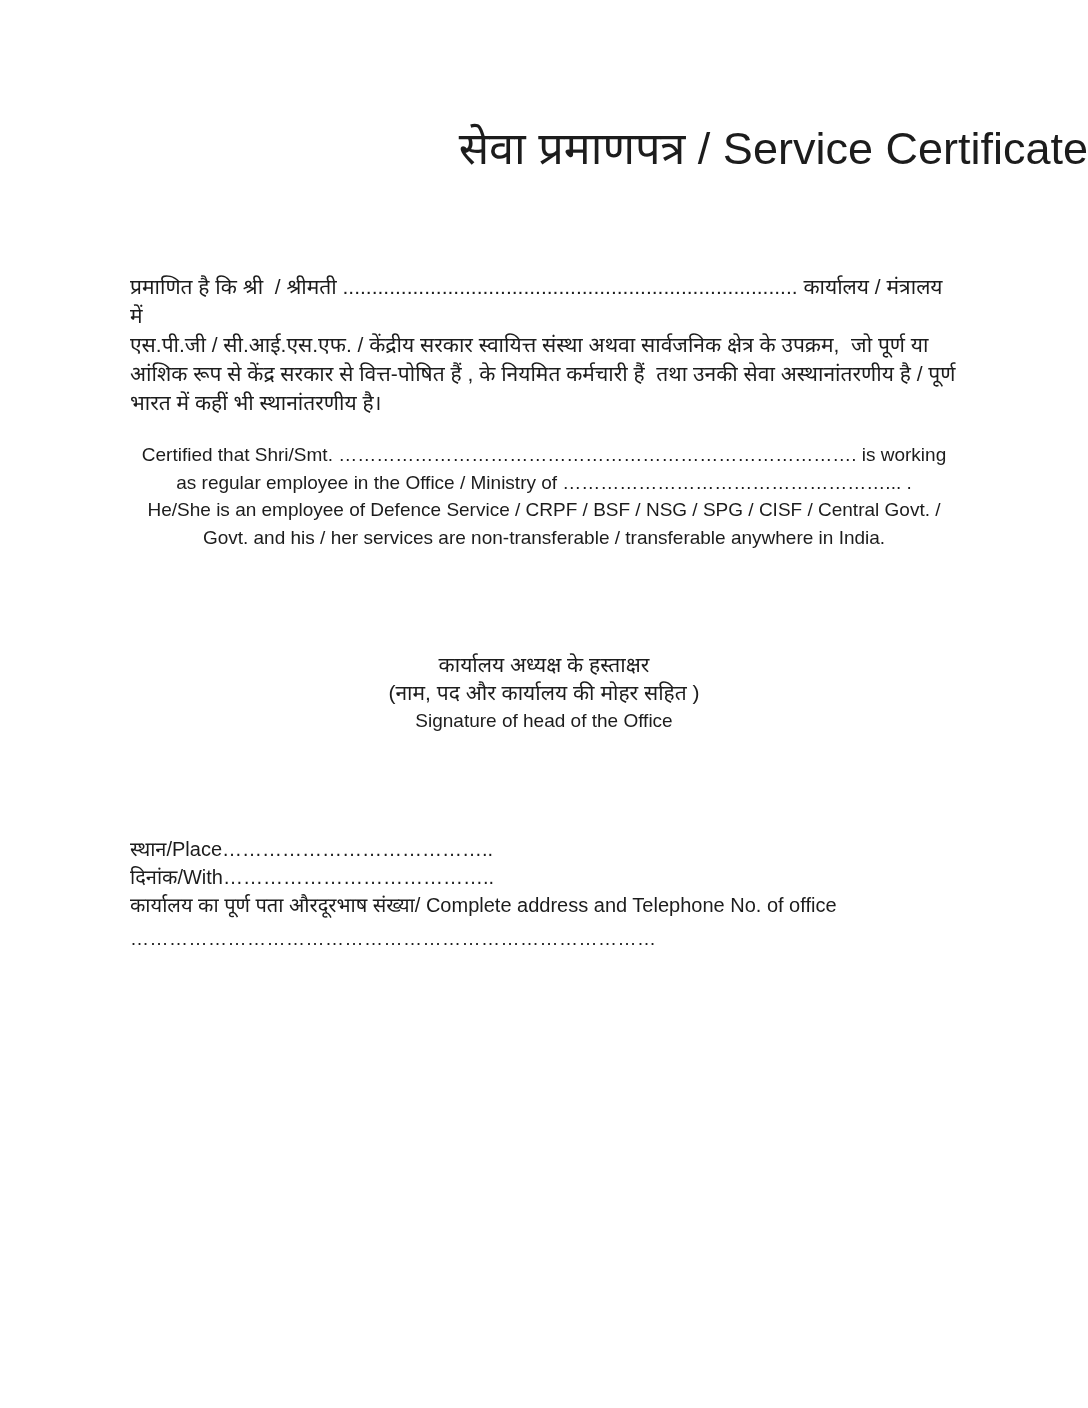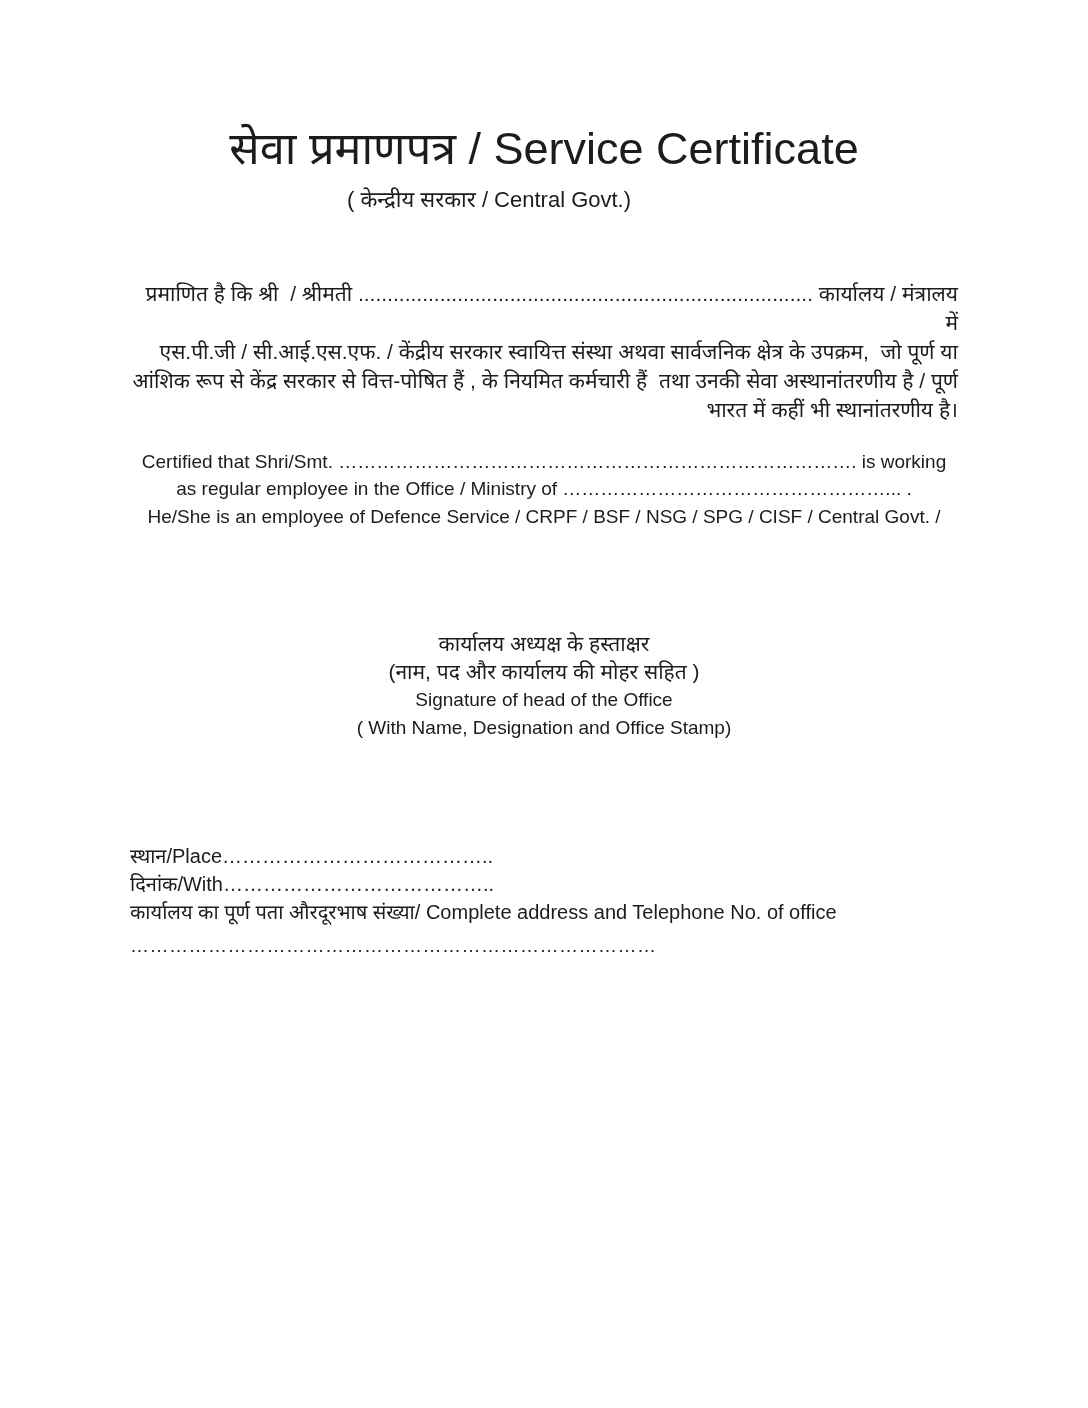--- a/index.html
+++ b/index.html
@@ -10,39 +10,38 @@
     height: 1408px;
     margin: 0 auto;
     background: #ffffff;
     color: #1c1c1c;
     font-family: "Liberation Sans", "DejaVu Sans", sans-serif;
     overflow: hidden;
   }
   .line { white-space: pre-wrap; }
   .doc-title {
     margin-top: 122px;
-    text-align: center;
+    text-align: right;
     font-size: 45px;
     font-weight: 400;
     line-height: 1.2;
     white-space: pre-wrap;
   }
   .doc-subtitle {
     margin-top: 10px;
     padding-right: 110px;
     text-align: center;
     font-size: 22px;
     line-height: 1.3;
     white-space: pre-wrap;
   }
   .para-hindi {
-    margin: 64px 130px 0 130px;
+    margin: 96px 130px 0 130px;
     font-size: 21px;
     line-height: 29px;
-    text-align: right;
   }
   .para-english {
     margin: 24px 130px 0 130px;
     font-size: 19px;
     line-height: 27.5px;
     text-align: center;
   }
   .signature-block {
     margin: 100px 130px 0 130px;
     text-align: center;
@@ -61,40 +60,39 @@
     letter-spacing: 0.5px;
   }
 </style>
 </head>
 <body>
 
 <div class="page">
 
   <h1 class="doc-title">सेवा प्रमाणपत्र / Service Certificate</h1>
 
-  <div class="doc-subtitle">( केन्द्रीय सरकार / Central Govt.)</div>
 
   <div class="para-hindi">
     <div class="line">प्रमाणित है कि श्री  / श्रीमती .............................................................................. कार्यालय / मंत्रालय में</div>
     <div class="line">एस.पी.जी / सी.आई.एस.एफ. / केंद्रीय सरकार स्वायित्त संस्था अथवा सार्वजनिक क्षेत्र के उपक्रम,  जो पूर्ण या</div>
     <div class="line">आंशिक रूप से केंद्र सरकार से वित्त-पोषित हैं , के नियमित कर्मचारी हैं  तथा उनकी सेवा अस्थानांतरणीय है / पूर्ण</div>
     <div class="line">भारत में कहीं भी स्थानांतरणीय है।</div>
   </div>
 
   <div class="para-english">
     <div class="line">Certified that Shri/Smt. ………………………………………………………………………. is working</div>
     <div class="line">as regular employee in the Office / Ministry of ……………………………………………... .</div>
     <div class="line">He/She is an employee of Defence Service / CRPF / BSF / NSG / SPG / CISF / Central Govt. /</div>
+    <div class="line">Govt. and his / her services are non-transferable / transferable anywhere in India.</div>
   </div>
 
   <div class="signature-block">
     <div class="line hi">कार्यालय अध्यक्ष के हस्ताक्षर</div>
     <div class="line hi">(नाम, पद और कार्यालय की मोहर सहित )</div>
     <div class="line en">Signature of head of the Office</div>
-    <div class="line en">( With Name, Designation and Office Stamp)</div>
   </div>
 
   <div class="footer-block">
     <div class="line">स्थान/Place…………………………………..</div>
     <div class="line">दिनांक/With…………………………………..</div>
     <div class="line">कार्यालय का पूर्ण पता औरदूरभाष संख्या/ Complete address and Telephone No. of office</div>
     <div class="line dots-line">………………………………………………………………………</div>
   </div>
 
 </div>

